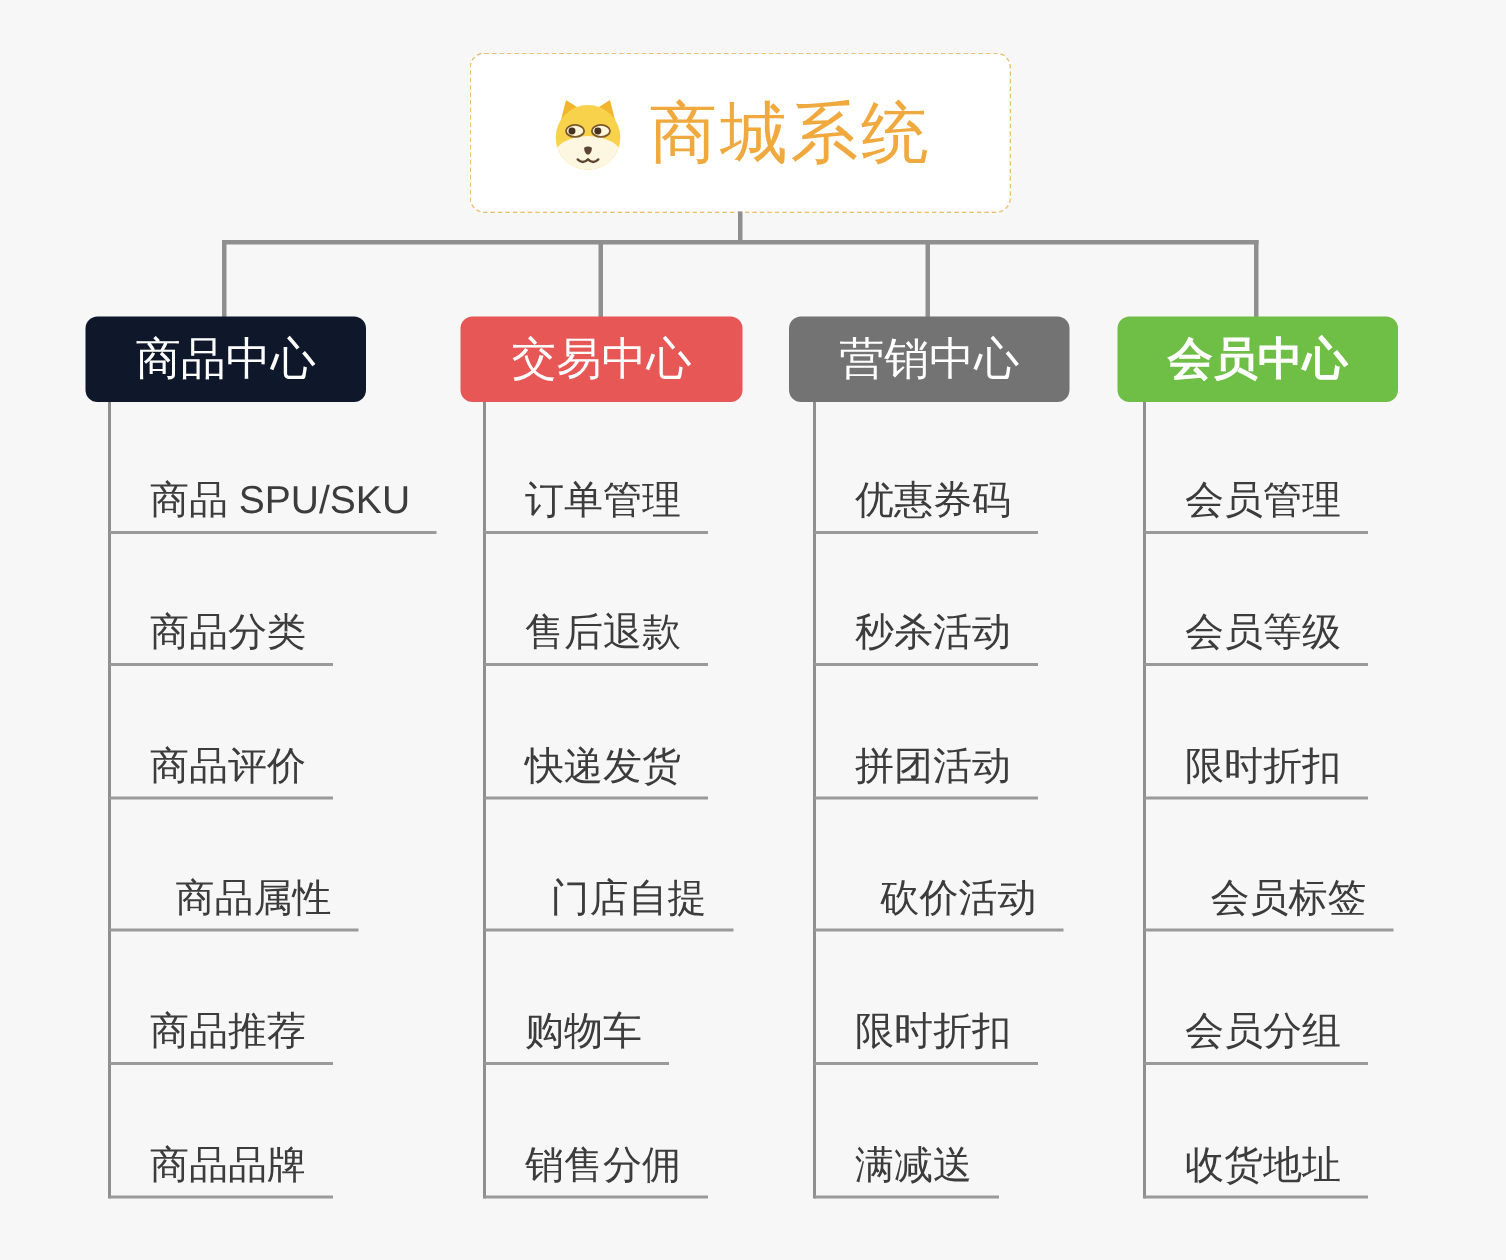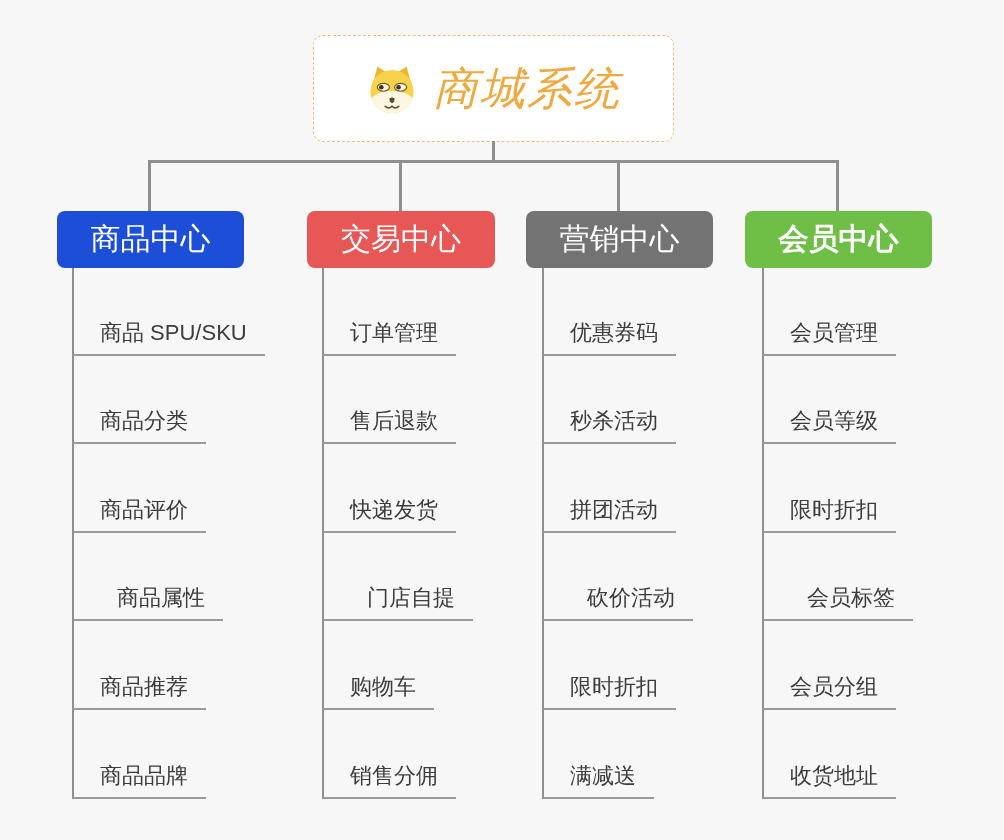--- a/index.html
+++ b/index.html
@@ -9,21 +9,20 @@
     font-family:"Liberation Sans","DejaVu Sans",sans-serif;
   }
   .stage{position:absolute;inset:0;}
 
   
   .root-node{
     position:absolute;left:313px;top:35px;width:361px;height:107px;
     background:#ffffff;border:1px dashed #edbd72;border-radius:10px;
     display:flex;align-items:center;justify-content:center;gap:15px;
     box-sizing:border-box;
-    font-style:italic;
   }
   .root-title{font-size:45px;color:#f0a93e;letter-spacing:2px;white-space:nowrap;}
   .mascot{width:52px;height:50px;flex:0 0 auto;}
 
   
   .line{position:absolute;background:#8f8f8f;}
   .stem{left:492px;top:141px;width:3px;height:21px;}
   .rail{left:148px;top:160px;width:691px;height:3px;}
   .drop{top:160px;width:3px;height:52px;}
   .drop.d0{left:148px;} .drop.d1{left:399px;} .drop.d2{left:617px;} .drop.d3{left:836px;}
@@ -37,21 +36,21 @@
   .b0{left:57px;} .b1{left:307px;width:188px;} .b2{left:526px;} .b3{left:745px;}
 
   
   .trunk{position:absolute;top:268px;width:2px;height:531px;background:#8f8f8f;}
   .t0{left:72px;} .t1{left:322px;} .t2{left:542px;} .t3{left:762px;}
 
   
   .leaf{
     position:absolute;height:38px;line-height:30px;box-sizing:border-box;
     padding:0 18px 6px 27px;border-bottom:2px solid #9a9a9a;
-    font-size:22px;color:#3c3c3c;white-space:nowrap;
+    font-size:26px;color:#3c3c3c;white-space:nowrap;
   }
   .c0{left:73px;} .c1{left:323px;} .c2{left:543px;} .c3{left:763px;}
   .r0{top:318px;} .r1{top:406px;} .r2{top:495px;}
   .r3{top:583px;padding-left:44px;} .r4{top:672px;} .r5{top:761px;}
 </style>
 </head>
 <body>
 
 <div class="stage">
 
@@ -76,21 +75,21 @@
     <span class="root-title">商城系统</span>
   </div>
 
   <div class="line stem"></div>
   <div class="line rail"></div>
   <div class="line drop d0"></div>
   <div class="line drop d1"></div>
   <div class="line drop d2"></div>
   <div class="line drop d3"></div>
 
-  <div class="branch b0" style="background-color: #1d4ed8;">商品中心</div>
+  <div class="branch b0" style="background-color: #0f172a;">商品中心</div>
   <div class="branch b1" style="background-color: rgb(230, 87, 85);">交易中心</div>
   <div class="branch b2" style="background-color: #737373;">营销中心</div>
   <div class="branch b3" style="background-color: rgb(111, 190, 69); font-weight: bold;">会员中心</div>
 
   <div class="trunk t0"></div>
   <div class="trunk t1"></div>
   <div class="trunk t2"></div>
   <div class="trunk t3"></div>
 
   <div class="leaf c0 r0">商品 SPU/SKU</div>

